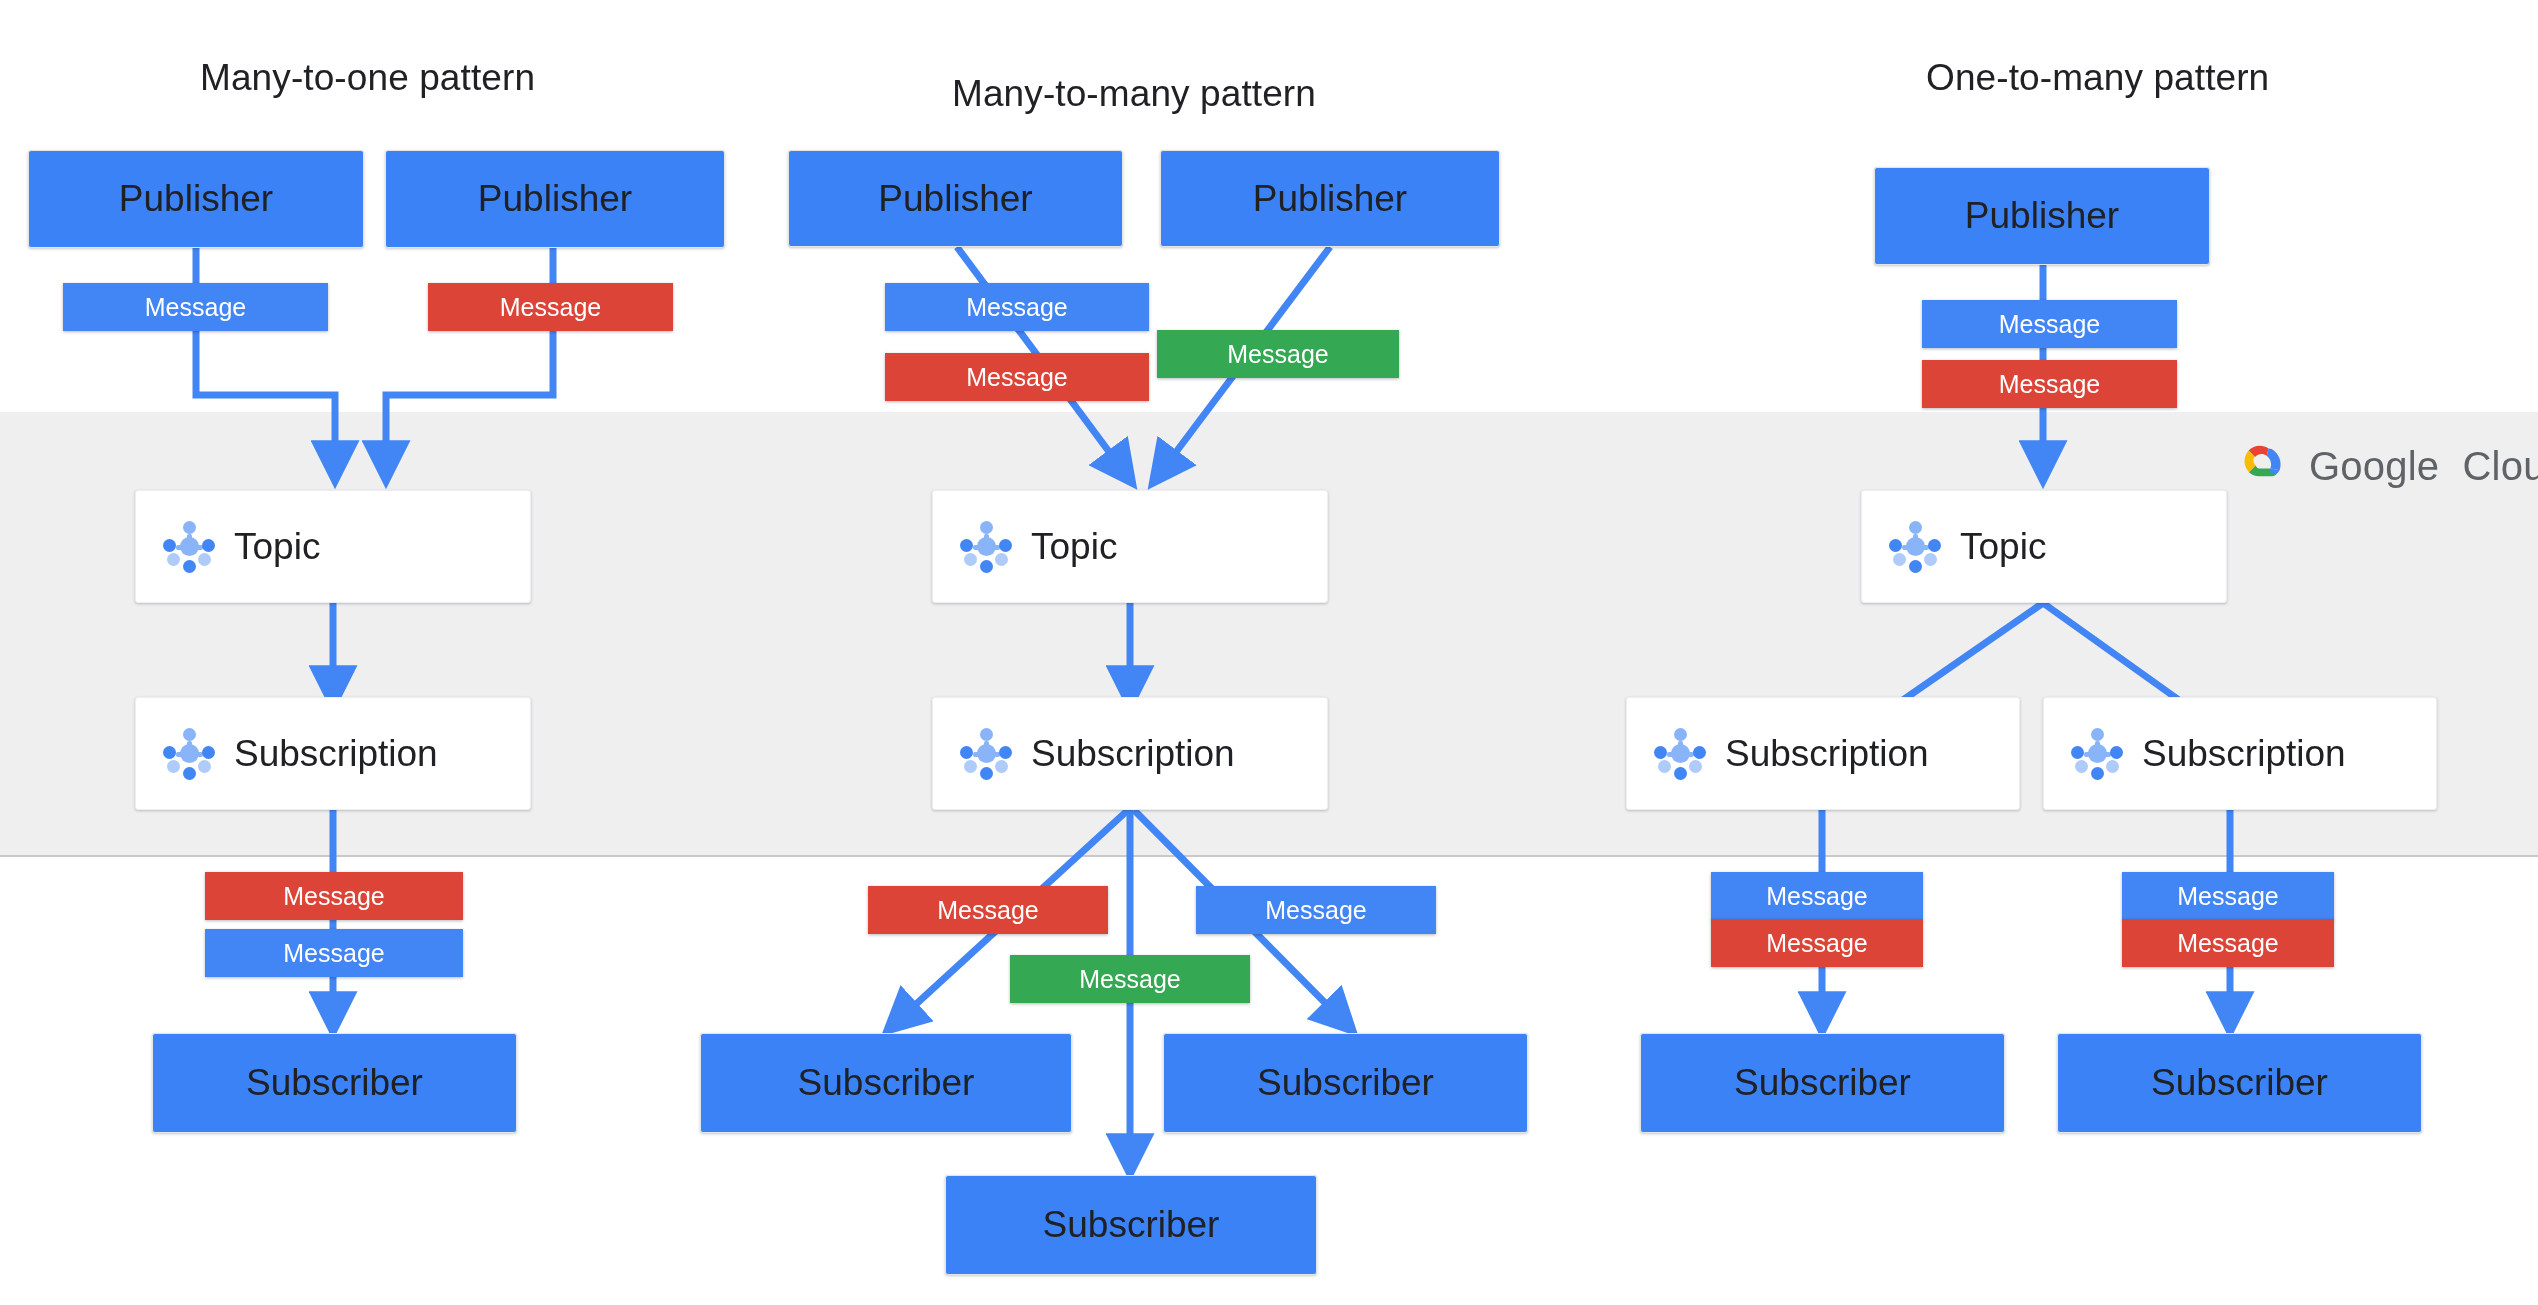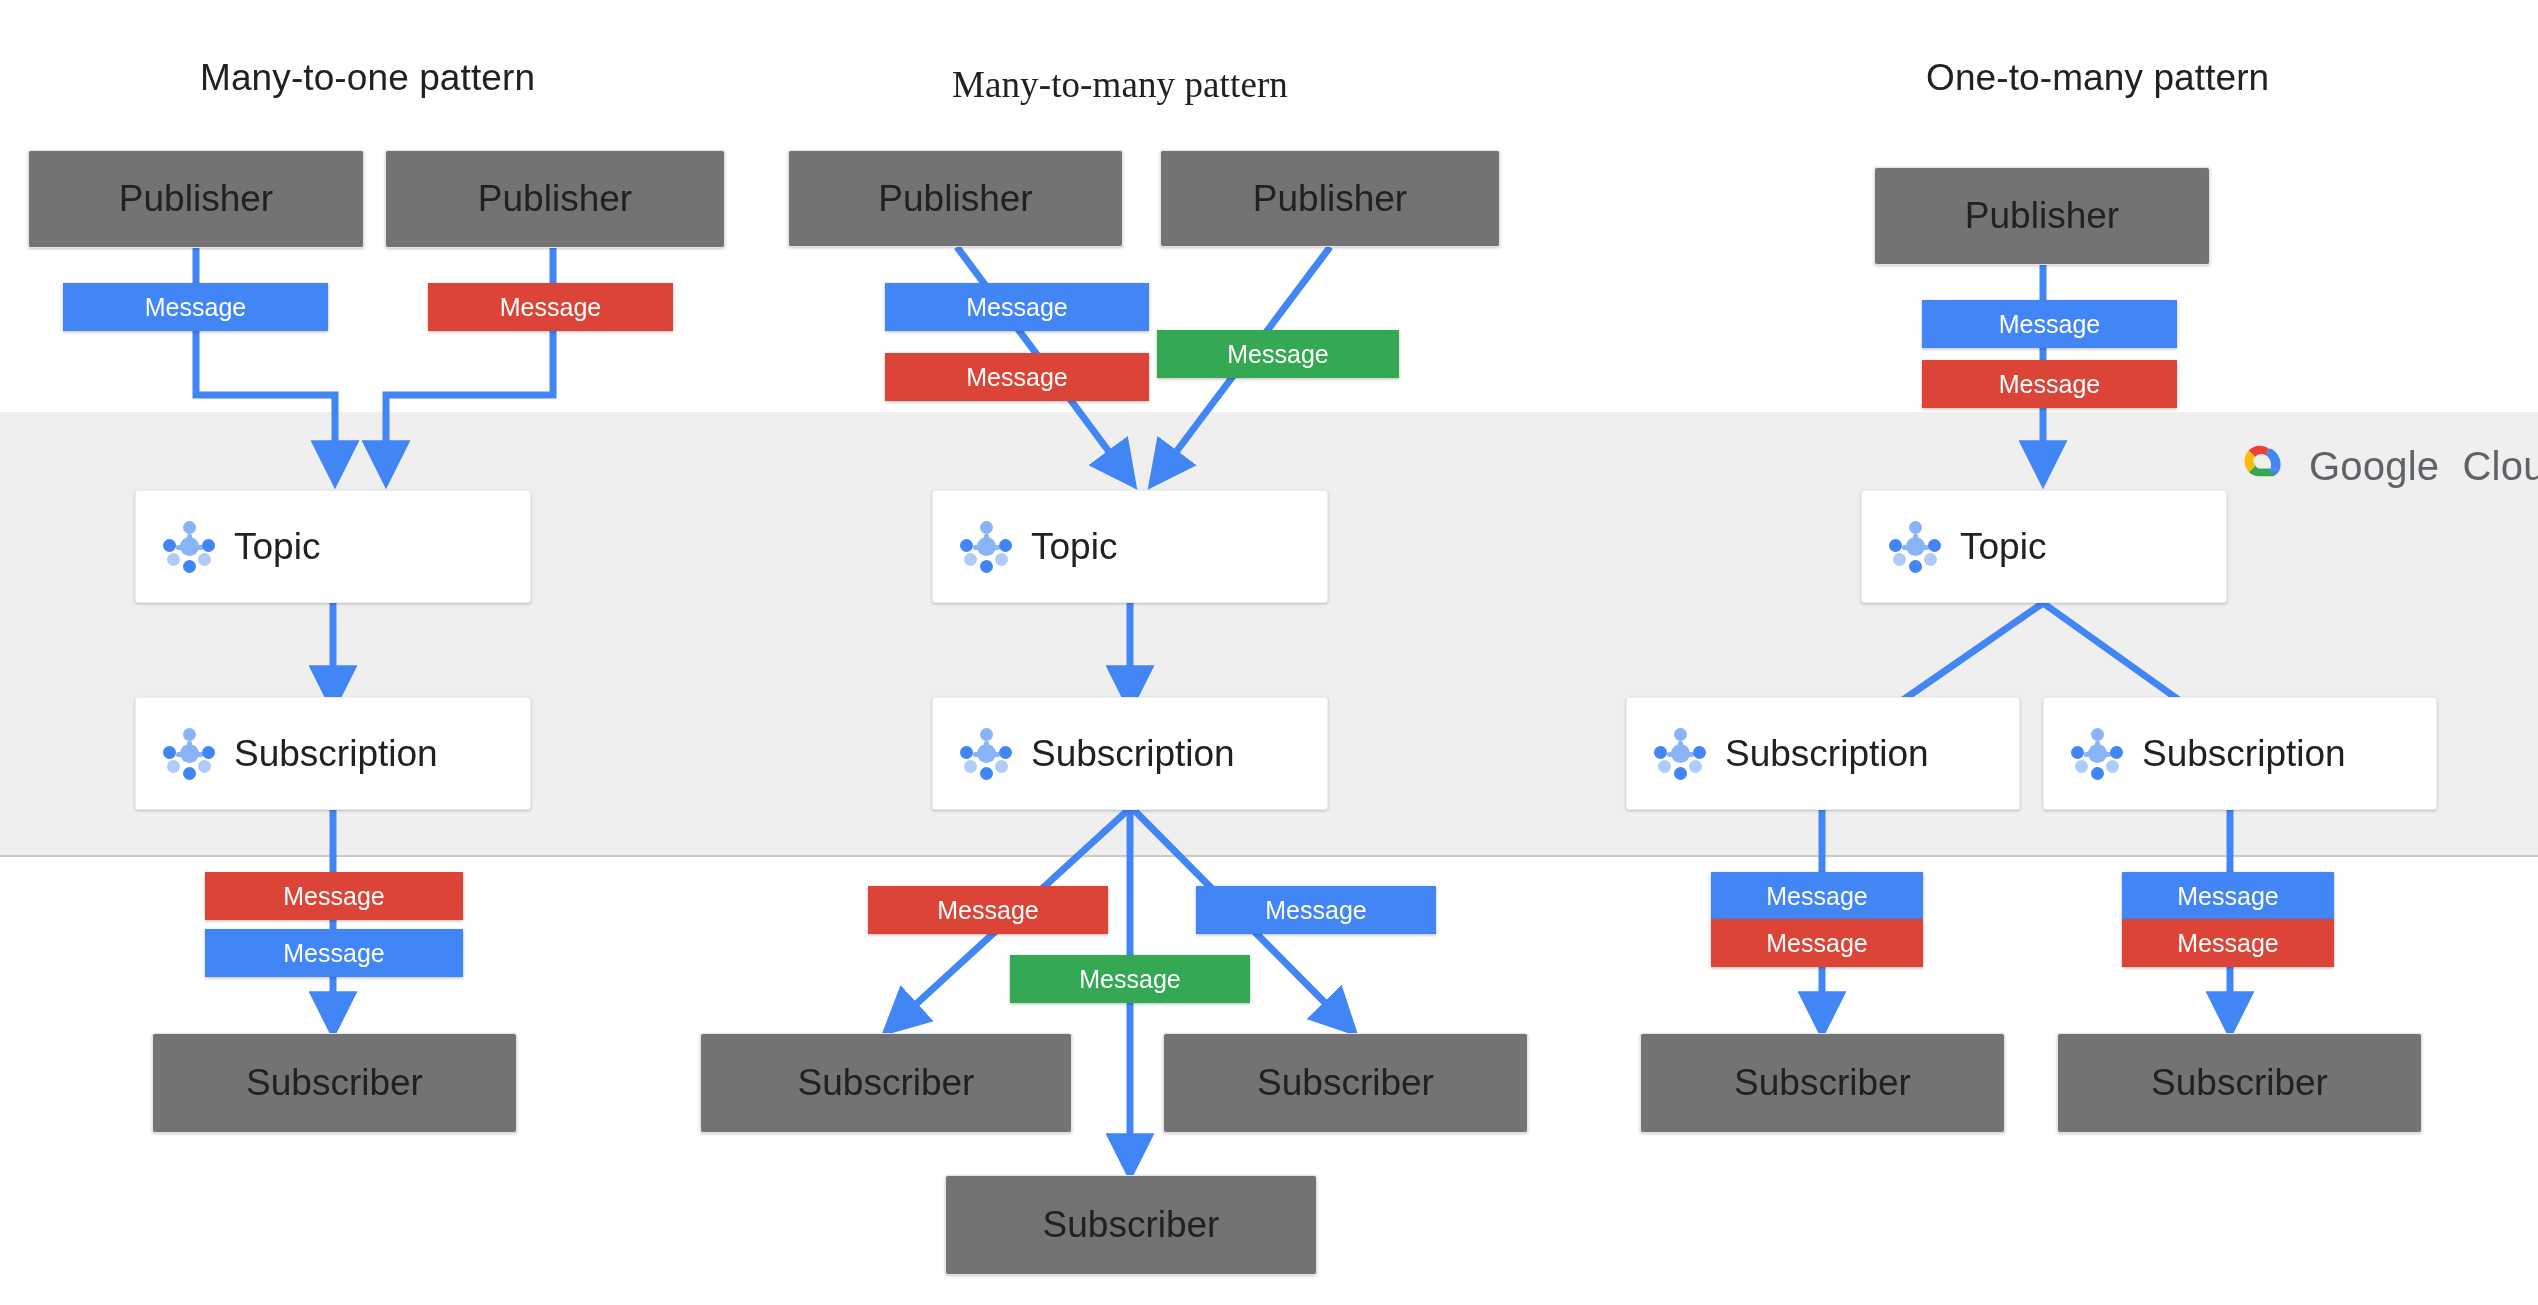--- a/index.html
+++ b/index.html
@@ -49,21 +49,21 @@
     box-sizing:border-box;
     display:flex;
     align-items:center;
     justify-content:center;
     font-size:37px;
     color:#202124;
     border-radius:3px;
     box-shadow:0 1px 3px rgba(0,0,0,.22);
   }
   .node.endpoint{            
-    background:#737373;
+    background:#3b82f6;
     border:1px solid #e4e6e5;
   }
   .node.service{             
     background:#ffffff;
     border:1px solid #eceff1;
     justify-content:flex-start;
     padding-left:26px;
   }
   .node.service .label{margin-left:18px;}
 
@@ -218,21 +218,21 @@
     <span>Message</span>
   </div>
   <div class="msg blue" style="left:205px;top:929px;width:258px;">
     <span>Message</span>
   </div>
 
   <div class="node endpoint" style="left:152px;top:1033px;width:365px;height:100px;">
     <span class="label">Subscriber</span>
   </div>
 
-  <div class="pattern-title" style="left:912px;top:63px;font-family:Liberation Serif, serif;">Many-to-many  pattern</div>
+  <div class="pattern-title" style="left:912px;top:73px;">Many-to-many  pattern</div>
 
   <div class="node endpoint" style="left:788px;top:150px;width:335px;height:97px;">
     <span class="label">Publisher</span>
   </div>
   <div class="node endpoint" style="left:1160px;top:150px;width:340px;height:97px;">
     <span class="label">Publisher</span>
   </div>
 
   <div class="msg blue" style="left:885px;top:283px;width:264px;">
     <span>Message</span>

